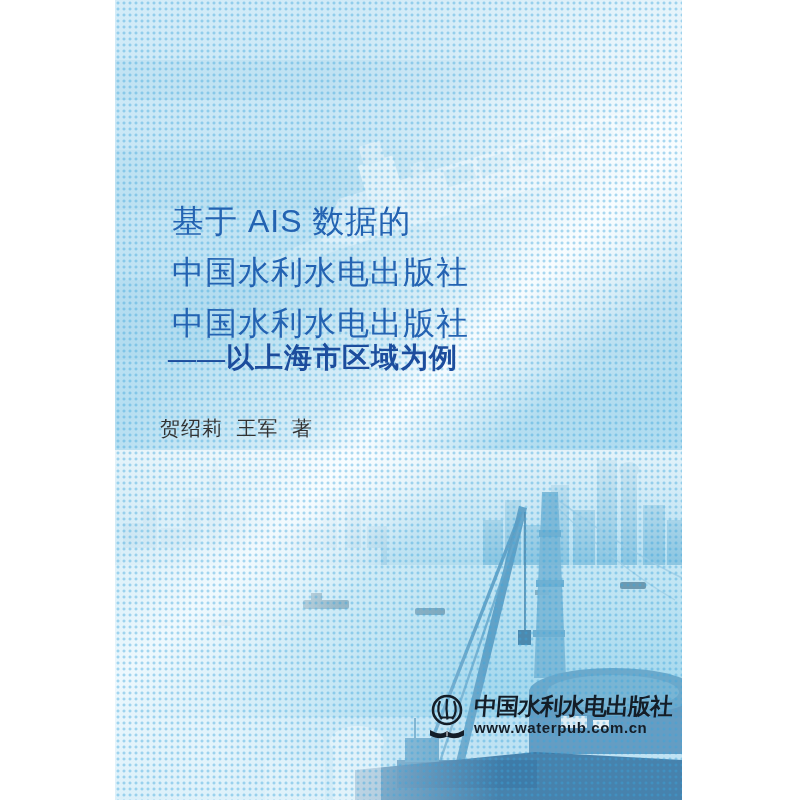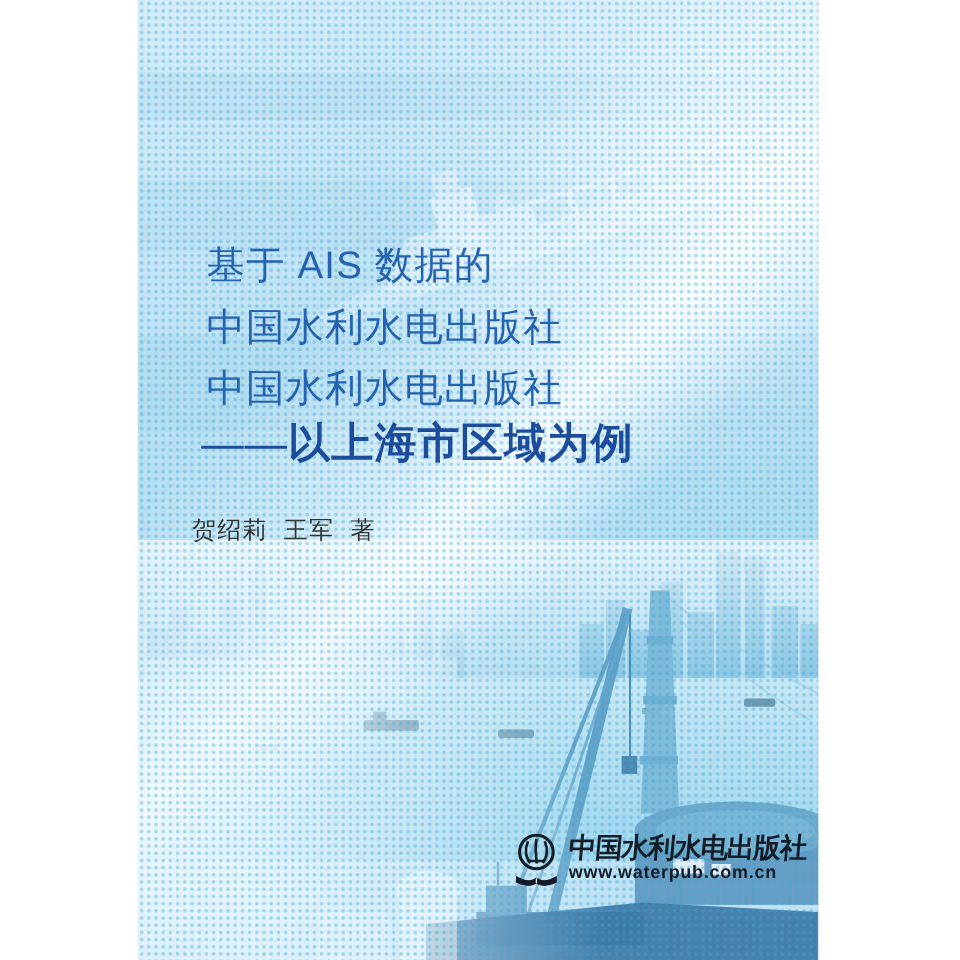--- a/index.html
+++ b/index.html
@@ -8,24 +8,24 @@
   .page{position:relative;width:800px;height:800px;background:#ffffff;}
   .cover{position:absolute;left:115px;top:0;width:567px;height:800px;overflow:hidden;
          background:linear-gradient(165deg,#d4ecf8 0%,#c3e4f4 25%,#aedbef 55%,#b9e0f2 80%,#c2e4f4 100%);}
   .art{position:absolute;left:0;top:0;width:567px;height:800px;display:block;}
   .dots{position:absolute;inset:0;pointer-events:none;
         background-image:radial-gradient(circle, rgba(58,165,220,0.42) 1.05px, rgba(58,165,220,0) 1.9px);
         background-size:6px 6px;}
   .title{position:absolute;left:57px;top:196px;width:480px;
          font-weight:500;font-size:32px;line-height:51px;letter-spacing:1px;
          color:#2463b2;font-family:"Liberation Sans",sans-serif;white-space:nowrap;}
-  .subtitle{position:absolute;left:53px;top:352px;
-         font-weight:700;font-size:35px;line-height:36px;letter-spacing:1px;
+  .subtitle{position:absolute;left:53px;top:340px;
+         font-weight:700;font-size:28px;line-height:36px;letter-spacing:1px;
          color:#1c4d9d;font-family:"Liberation Serif",serif;white-space:nowrap;}
-  .authors{position:absolute;left:45px;top:429px;
+  .authors{position:absolute;left:45px;top:415px;
          font-size:20px;line-height:26px;color:#333333;letter-spacing:1px;word-spacing:7px;
          font-family:"Liberation Sans",sans-serif;white-space:nowrap;}
   .publisher{position:absolute;left:312px;top:694px;display:flex;align-items:flex-start;gap:7px;
          color:#141d27;}
   .pub-logo{width:40px;height:50px;flex:0 0 auto;display:block;}
   .pub-text{display:flex;flex-direction:column;}
   .pub-name{font-family:"Liberation Serif",serif;font-weight:700;font-size:23px;line-height:26px;
          letter-spacing:-1px;transform:skewX(-5deg);white-space:nowrap;}
   .pub-url{font-family:"Liberation Sans",sans-serif;font-weight:700;font-size:15px;line-height:15px;
          letter-spacing:0.6px;white-space:nowrap;}

